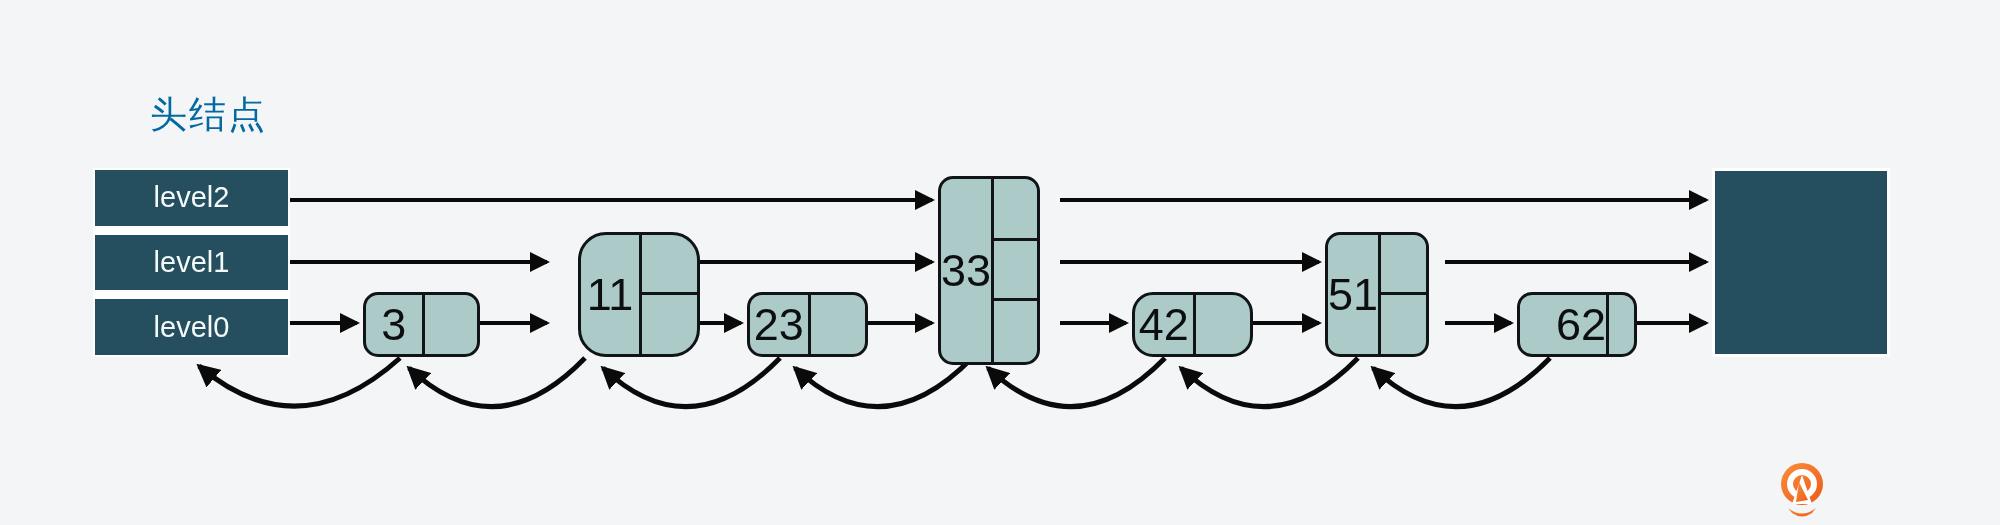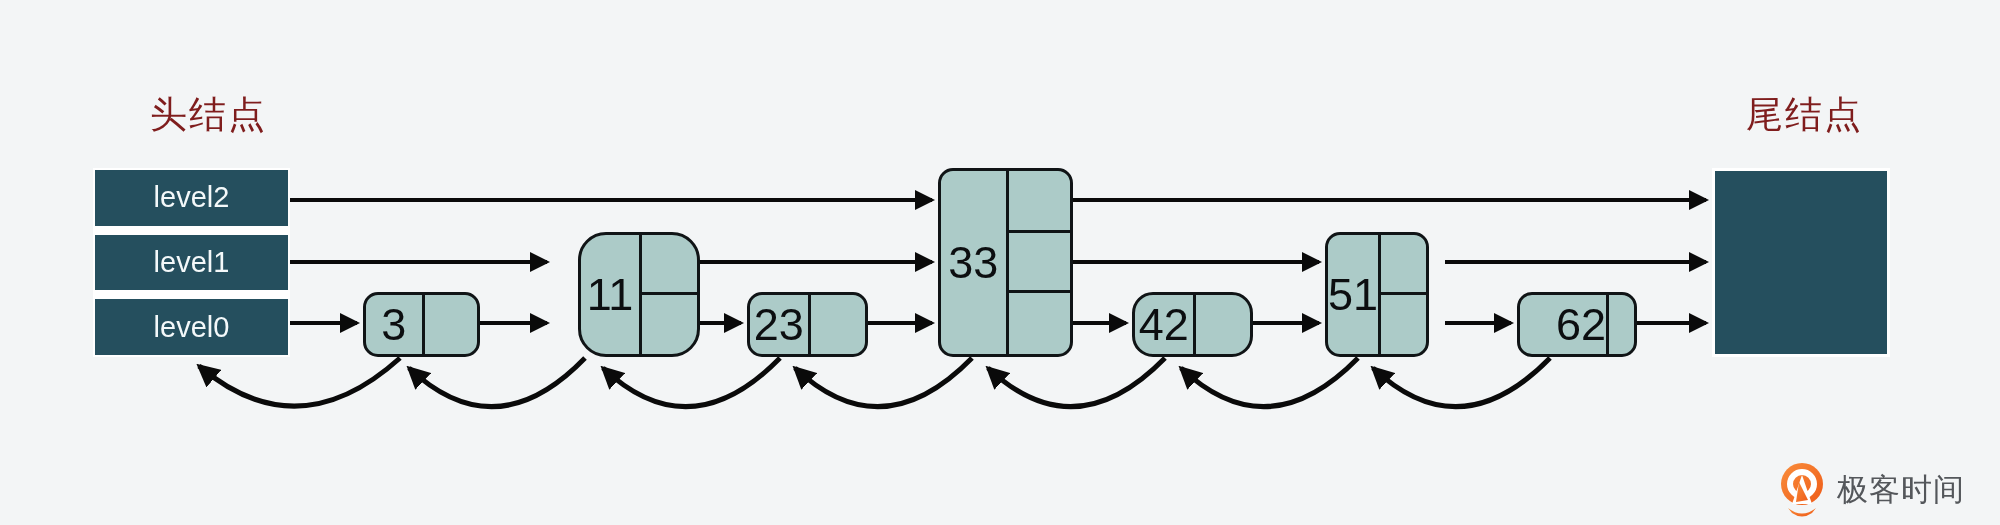--- a/index.html
+++ b/index.html
@@ -13,21 +13,21 @@
   .canvas{
     position:relative;
     width:2000px;height:525px;
     background:var(--bg);
     overflow:hidden;
     font-family:"Liberation Sans", sans-serif;
   }
   .caption{
     position:absolute;
     font-size:37px;
-    color:#7f1d1d;
+    color:#0369a1;
     letter-spacing:2px;
     white-space:nowrap;
   }
   .head-caption{left:150px;top:90px;}
   .tail-caption{left:1746px;top:90px;}
 
   
   .headnode{
     position:absolute;left:93px;top:168px;width:197px;height:189px;
     background:#ffffff;
@@ -78,21 +78,20 @@
   .logo-text{
     font-size:31px;font-weight:500;color:#54575b;letter-spacing:1px;
   }
 </style>
 </head>
 <body>
 
 <div class="canvas">
 
   <div class="caption head-caption">头结点</div>
-  <div class="caption tail-caption">尾结点</div>
 
   <div class="headnode">
     <div class="headrow">level2</div>
     <div class="headrow">level1</div>
     <div class="headrow">level0</div>
   </div>
 
   <div class="tailnode"></div>
 
   <svg class="arrows" width="2000" height="525" viewBox="0 0 2000 525">
@@ -154,21 +153,21 @@
     </div>
   </div>
 
   <div class="node" style="left:747px;top:292px;width:121px;height:65px;text-align:right;">
     <div class="val">23</div>
     <div class="ptrcol">
       <div class="ptrcell grow"></div>
     </div>
   </div>
 
-  <div class="node" style="left:938px;top:168px;width:135px;height:189px;">
+  <div class="node" style="left:938px;top:176px;width:102px;height:189px;">
     <div class="val">33</div>
     <div class="ptrcol">
       <div class="ptrcell sep" style="height:62px;"></div>
       <div class="ptrcell sep" style="height:60px;"></div>
       <div class="ptrcell grow"></div>
     </div>
   </div>
 
   <div class="node" style="left:1132px;top:292px;width:121px;height:65px;border-radius:21px;">
     <div class="val">42</div>
@@ -199,16 +198,15 @@
           <stop offset="0" stop-color="#f98e3c"></stop>
           <stop offset="1" stop-color="#ee5a17"></stop>
         </linearGradient>
       </defs>
       <circle cx="23" cy="22" r="21" fill="url(#og)"></circle>
       <circle cx="23" cy="22" r="12" fill="none" stroke="#ffffff" stroke-width="6"></circle>
       <polygon points="23,13 13,42 33,42" fill="#ffffff"></polygon>
       <polygon points="20,20 29,38 17,40" fill="url(#og)"></polygon>
       <path d="M9,46 Q23,57 37,46 L33,51 Q23,58 13,51 Z" fill="url(#og)"></path>
     </svg>
-    <span class="logo-text">极客时间</span>
   </div>
 
 </div>
 
 </body></html>

